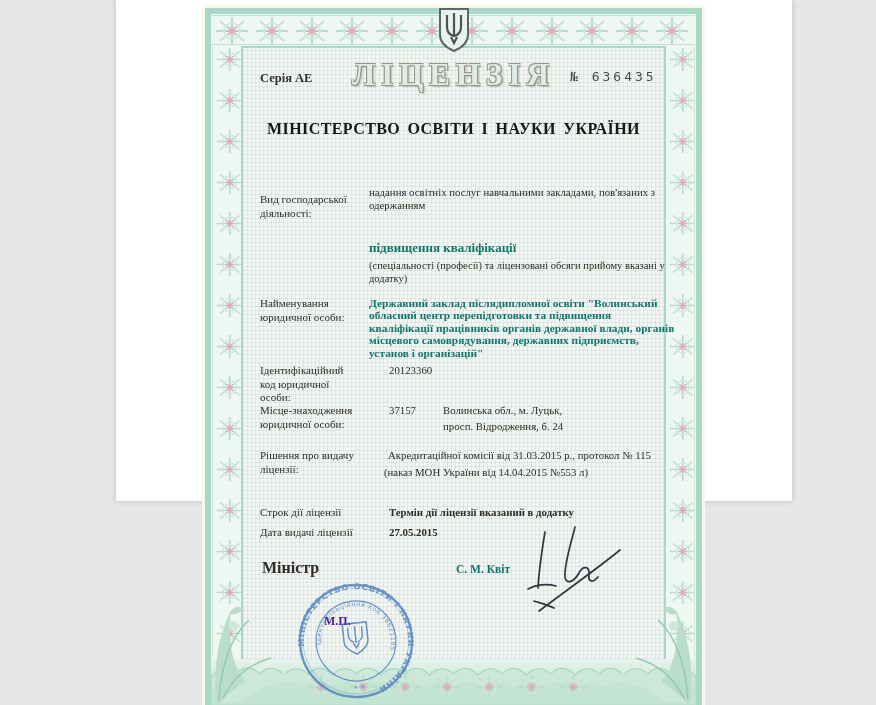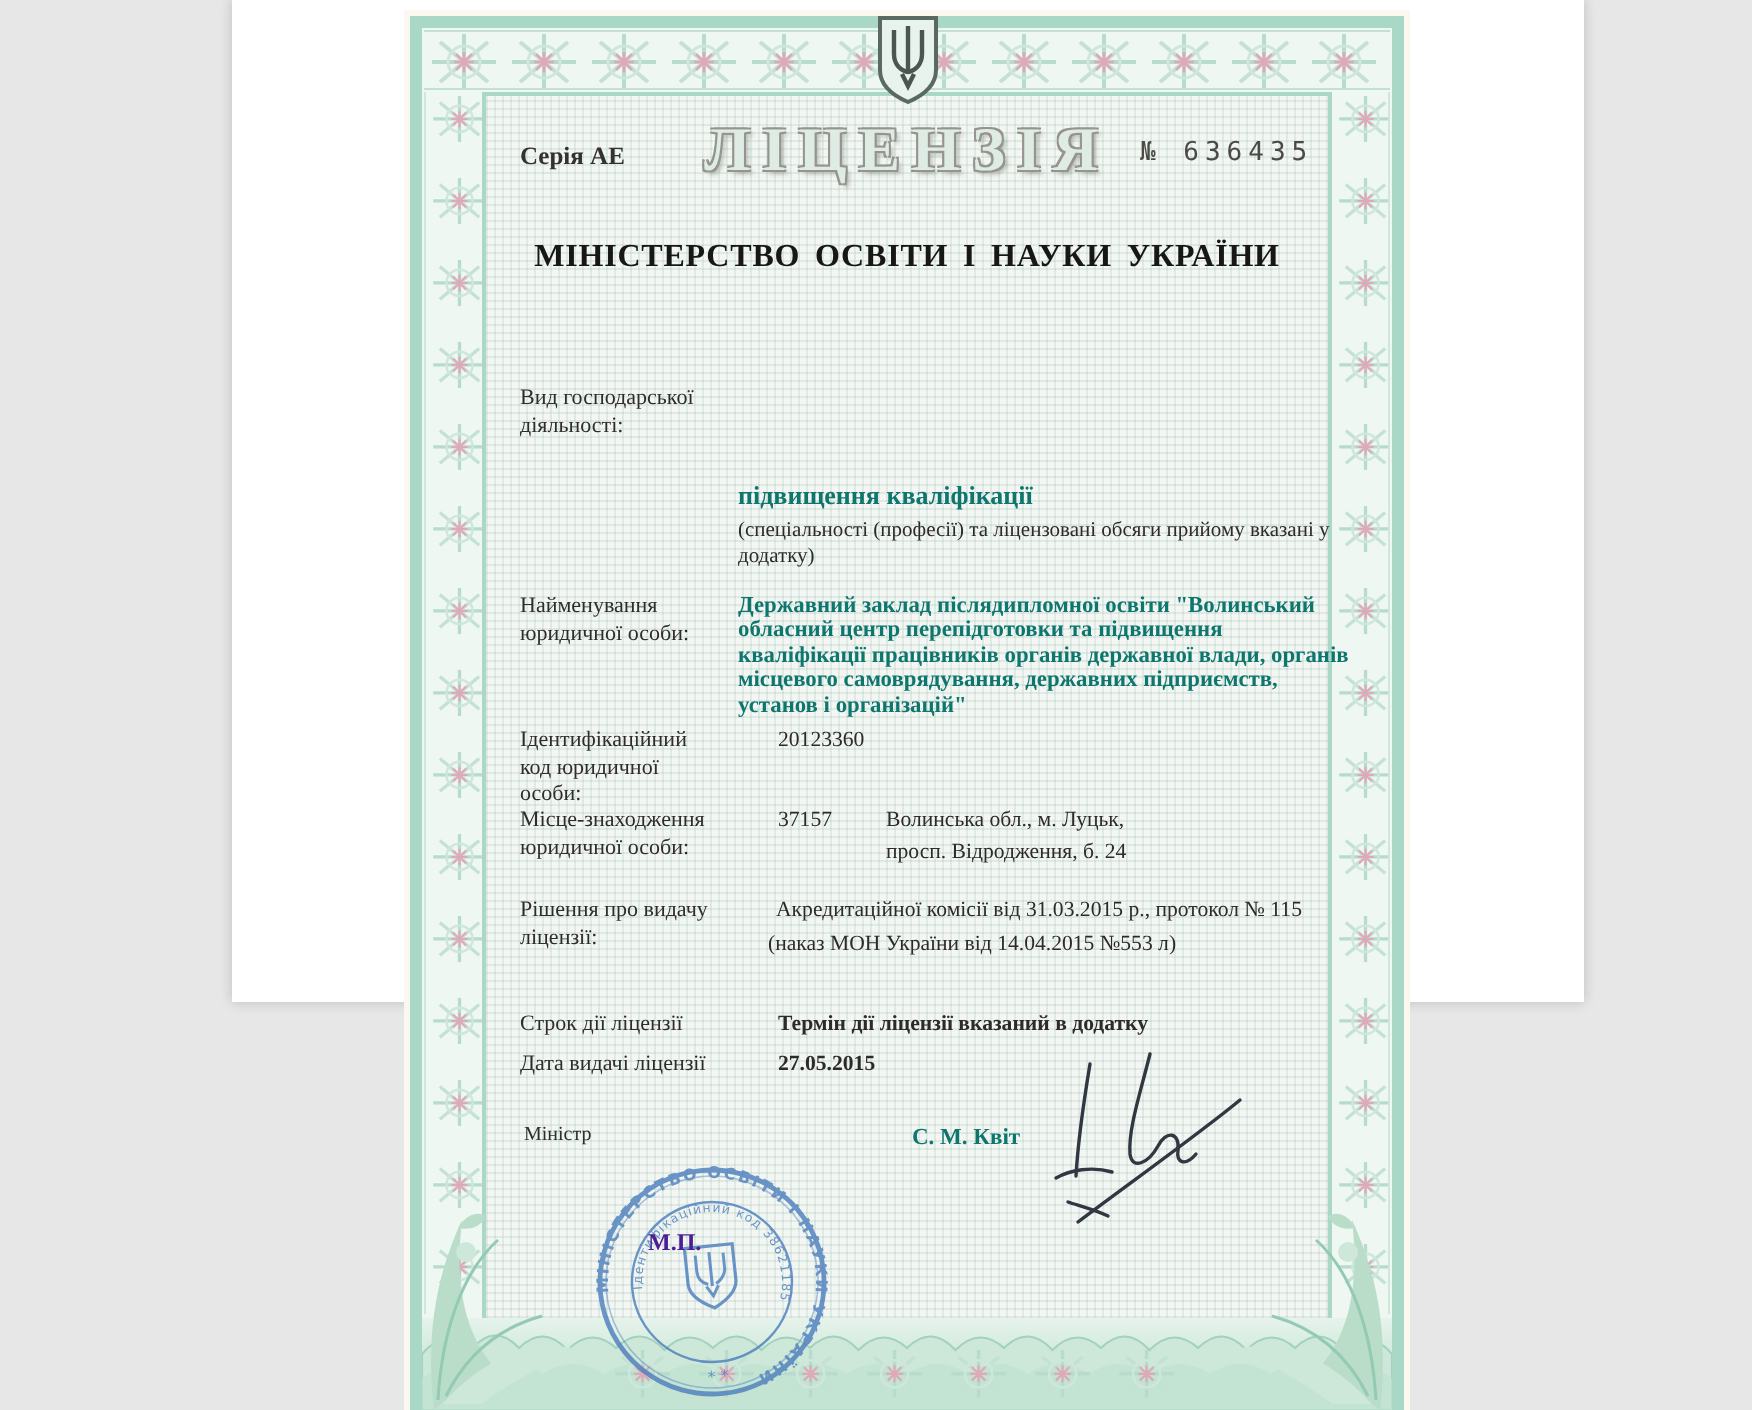--- a/index.html
+++ b/index.html
@@ -201,20 +201,21 @@
     </svg>
 
     <div class="content">
 
       <div class="abs series">Серія АЕ</div>
       <div class="abs lic-title">ЛІЦЕНЗІЯ</div>
       <div class="abs lic-number">№ 636435</div>
       <div class="abs ministry">МІНІСТЕРСТВО ОСВІТИ І НАУКИ УКРАЇНИ</div>
 
       <div class="abs lbl" style="left:58px; top:188px; width:108px;">Вид господарської діяльності:</div>
+      <div class="abs val" style="left:167px; top:181px; width:300px;">надання освітніх послуг навчальними закладами, пов'язаних з одержанням</div>
       <div class="abs val b" style="left:167px; top:237px; width:300px; font-size:13px;">підвищення кваліфікації</div>
       <div class="abs val" style="left:167px; top:255px; width:300px; font-size:10.5px;">(спеціальності (професії) та ліцензовані обсяги прийому вказані у додатку)</div>
 
       <div class="abs lbl" style="left:58px; top:292px; width:108px;">Найменування юридичної особи:</div>
       <div class="abs lbl" style="left:58px; top:359px; width:100px;">Ідентифікаційний код юридичної особи:</div>
 
       <div class="abs val b" style="left:167px; top:292px; width:306px; font-size:11.4px; line-height:12.4px;">Державний заклад післядипломної освіти "Волинський обласний центр перепідготовки та підвищення кваліфікації працівників органів державної влади, органів місцевого самоврядування, державних підприємств, установ і організацій"</div>
       <div class="abs val" style="left:187px; top:359px;">20123360</div>
 
       <div class="abs lbl" style="left:58px; top:399px; width:95px;">Місце-знаходження юридичної особи:</div>
@@ -225,21 +226,21 @@
       <div class="abs lbl" style="left:58px; top:444px; width:105px;">Рішення про видачу ліцензії:</div>
       <div class="abs val" style="left:186px; top:444px; white-space:nowrap;">Акредитаційної комісії від 31.03.2015 р., протокол № 115</div>
       <div class="abs val" style="left:182px; top:461px; white-space:nowrap;">(наказ МОН України від 14.04.2015 №553 л)</div>
 
       <div class="abs lbl" style="left:58px; top:501px; width:140px;">Строк дії ліцензії</div>
       <div class="abs val semib" style="left:187px; top:501px; white-space:nowrap;">Термін дії ліцензії вказаний в додатку</div>
 
       <div class="abs lbl" style="left:58px; top:521px; width:140px;">Дата видачі ліцензії</div>
       <div class="abs val semib" style="left:187px; top:521px;">27.05.2015</div>
 
-      <div class="abs lbl" style="left:60px; top:556px; font-weight:normal; font-size:10px;">Міністр</div>
+      <div class="abs lbl" style="left:60px; top:556px; font-weight:bold; font-size:16px;">Міністр</div>
       <div class="abs val b" style="left:254px; top:558px; font-size:11.5px;">С. М. Квіт</div>
 
       <svg class="abs seal-wrap" viewBox="0 0 124 124">
         <defs>
           <path id="sealOuter" d="M10,62 a52,52 0 1 1 104,0 a52,52 0 1 1 -104,0"></path>
           <path id="sealInner" d="M27,62 a35,35 0 1 1 70,0 a35,35 0 1 1 -70,0"></path>
         </defs>
         <circle cx="62" cy="62" r="56" fill="none" stroke="#4e7fbe" stroke-width="2.4"></circle>
         <circle cx="62" cy="62" r="53" fill="none" stroke="#4e7fbe" stroke-width=".8" opacity=".55"></circle>
         <circle cx="62" cy="62" r="40" fill="none" stroke="#4e7fbe" stroke-width="1.2"></circle>

